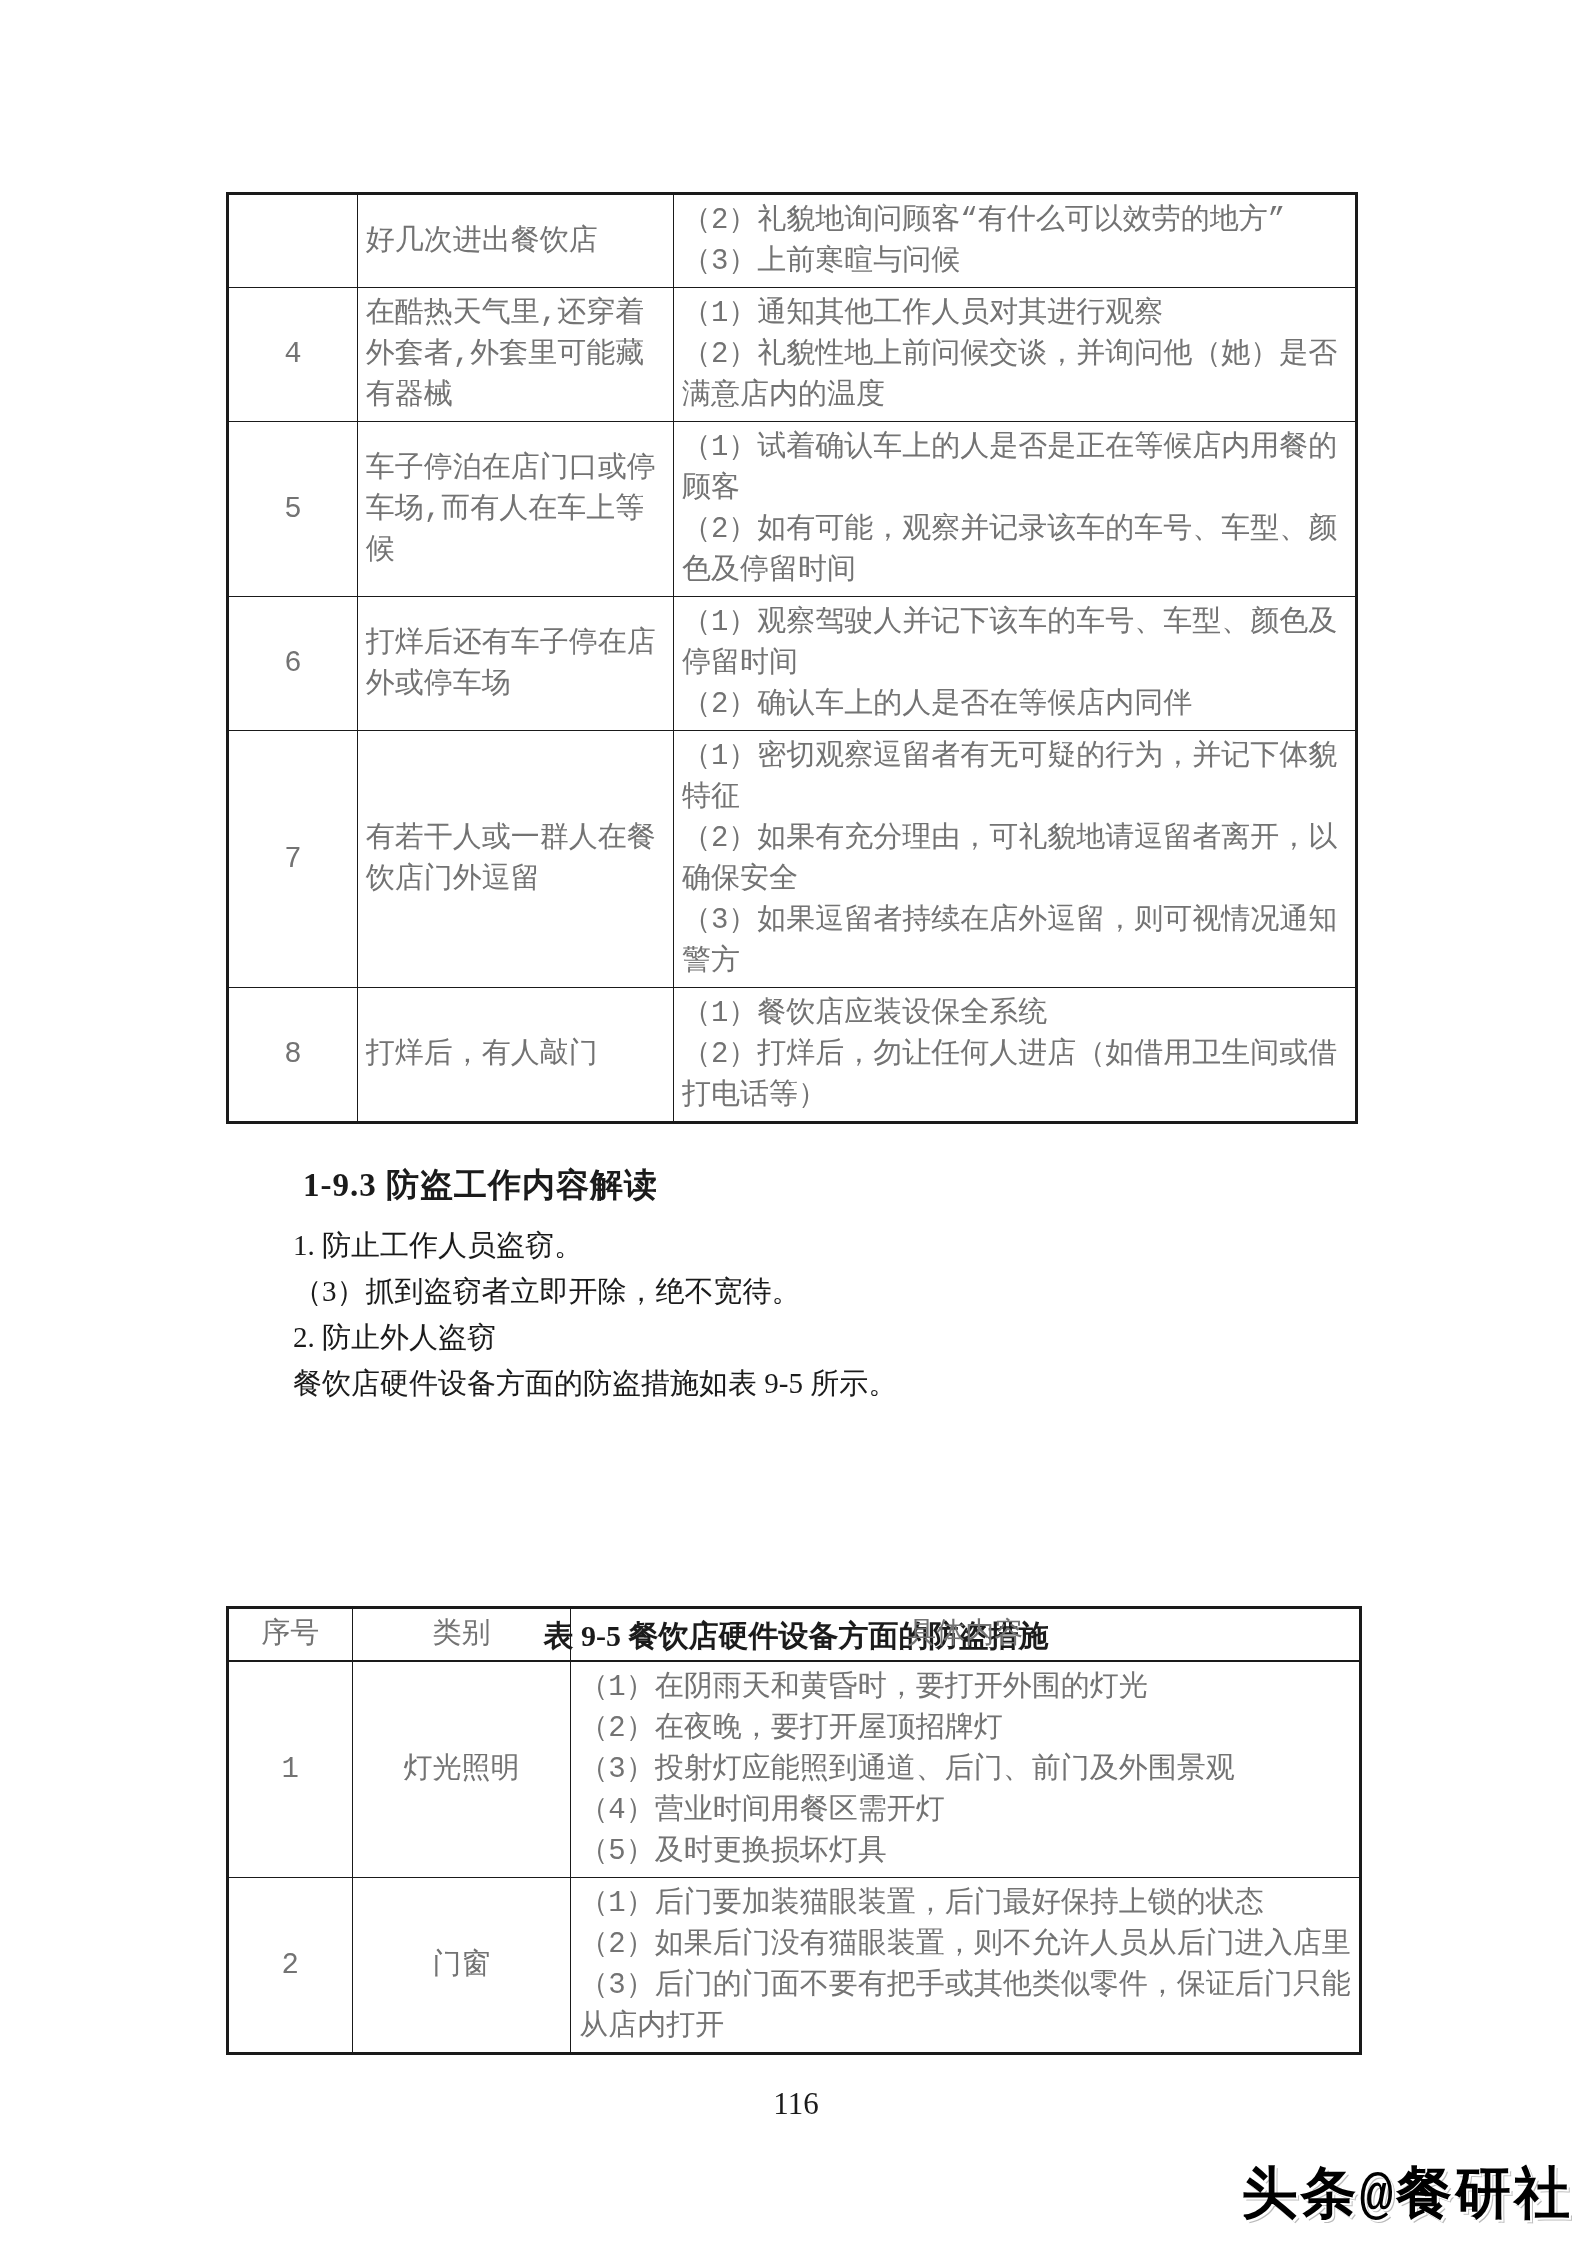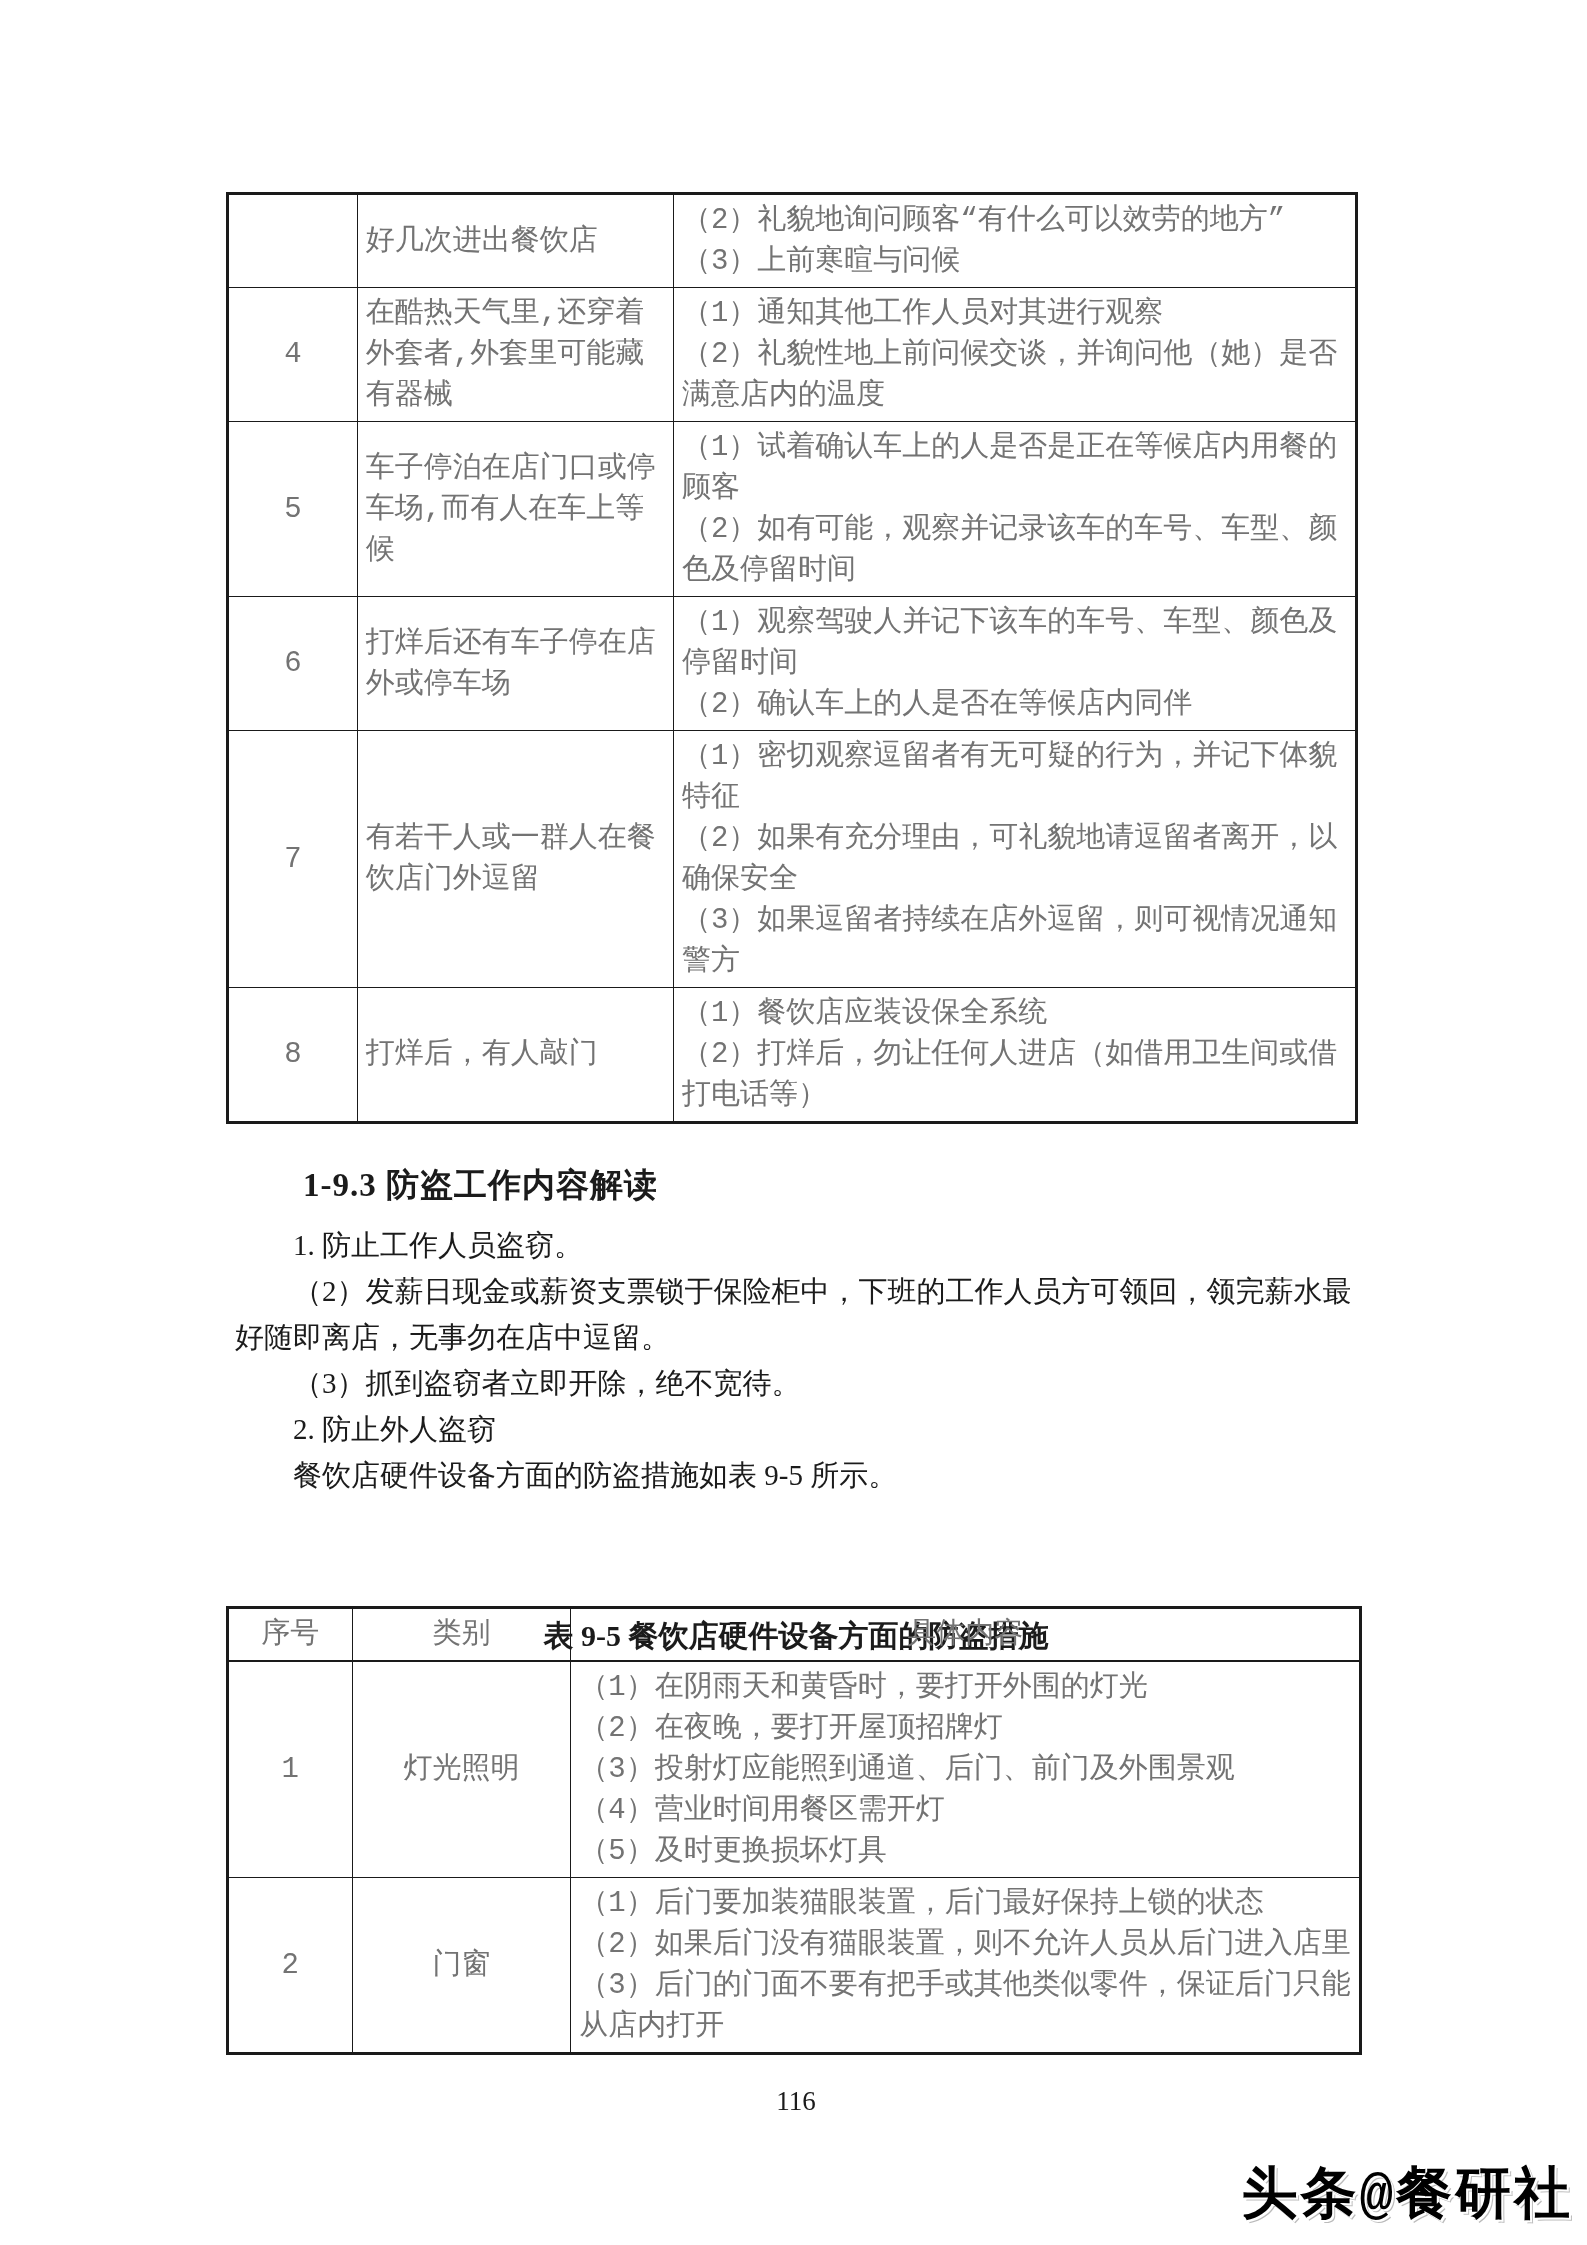--- a/index.html
+++ b/index.html
@@ -46,21 +46,21 @@
     font-size:29px;line-height:46px;
   }
   .body-text p{margin:0;text-indent:2em;}
   .tbl-caption{
     position:absolute;left:235px;top:1616px;width:1122px;
     text-align:center;font-size:30px;font-weight:bold;
   }
   
   .page-number{
     position:absolute;left:235px;top:2086px;width:1122px;
-    text-align:center;font-size:27px;
+    text-align:center;font-size:31px;
   }
   .watermark{
     position:absolute;right:14px;top:2156px;
     font-family:Liberation Mono, monospace;
     font-size:56px;font-weight:800;letter-spacing:3px;color:#000;
     text-shadow:2px 2px 0 #ffffff,3px 3px 0 #bbbbbb;
     text-align:center;
   }
 </style>
 </head>
@@ -124,21 +124,20 @@
           <div class="act">（2）打烊后，勿让任何人进店（如借用卫生间或借打电话等）</div>
         </td>
       </tr>
     </tbody>
   </table>
 
   <div class="section-heading">1-9.3 防盗工作内容解读</div>
 
   <div class="body-text">
     <p>1. 防止工作人员盗窃。</p>
-    <p>（2）发薪日现金或薪资支票锁于保险柜中，下班的工作人员方可领回，领完薪水最好随即离店，无事勿在店中逗留。</p>
     <p>（3）抓到盗窃者立即开除，绝不宽待。</p>
     <p>2. 防止外人盗窃</p>
     <p>餐饮店硬件设备方面的防盗措施如表 9-5 所示。</p>
   </div>
 
   <div class="tbl-caption">表 9-5 餐饮店硬件设备方面的防盗措施</div>
 
   <table class="tbl tbl-2">
     <colgroup>
       <col style="width:11%">

